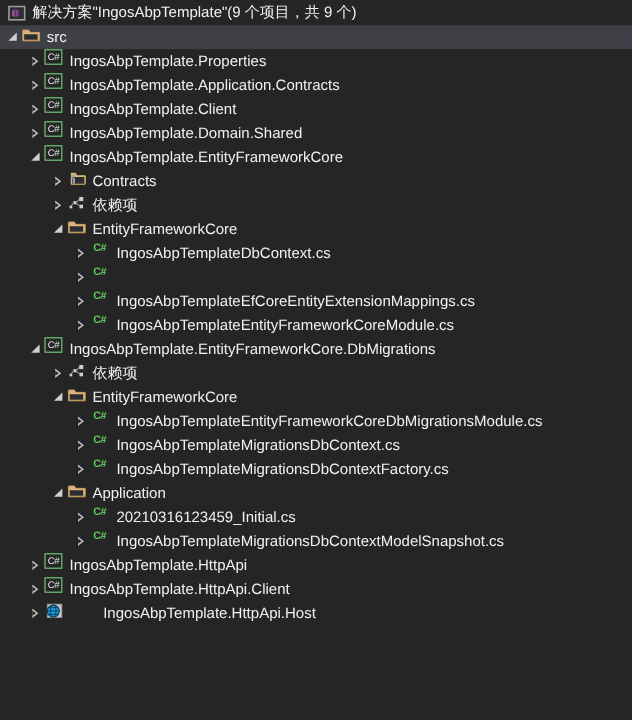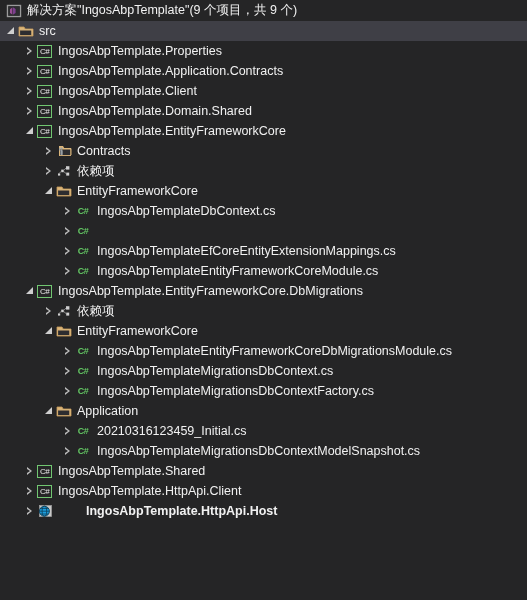--- a/index.html
+++ b/index.html
@@ -31,35 +31,35 @@
     color: #f1f1f1;
     letter-spacing: 0px;
   }
 
   
   #tree {
     position: relative;
   }
   .row {
     display: flex;
-    align-items: center;
+    align-items: flex-start;
     height: 20px;
     white-space: nowrap;
     cursor: default;
   }
   .row.highlight {
     background: #3f3f46;
   }
   .row .label {
     font-size: 12.5px;
     color: #f1f1f1;
     line-height: 20px;
   }
   .row .label.bold {
-    font-weight: bold;
+    font-weight: normal;
     padding-left: 28px;
   }
 
   
   .expander {
     width: 14px;
     min-width: 14px;
     height: 20px;
     position: relative;
   }
@@ -335,21 +335,21 @@
     <div class="row">
       <span class="spacer" style="width: 61px; min-width: 61px;"></span>
       <span class="expander collapsed"></span>
       <span class="cstext">C#</span>
       <span class="label">IngosAbpTemplateMigrationsDbContextModelSnapshot.cs</span>
     </div>
     <div class="row">
       <span class="spacer" style="width: 23px; min-width: 23px;"></span>
       <span class="expander collapsed"></span>
       <span class="csicon">C#</span>
-      <span class="label">IngosAbpTemplate.Shared</span>
+      <span class="label">IngosAbpTemplate.HttpApi</span>
     </div>
     <div class="row">
       <span class="spacer" style="width: 23px; min-width: 23px;"></span>
       <span class="expander collapsed"></span>
       <span class="csicon">C#</span>
       <span class="label">IngosAbpTemplate.HttpApi.Client</span>
     </div>
     <div class="row">
       <span class="spacer" style="width: 23px; min-width: 23px;"></span>
       <span class="expander collapsed"></span>

